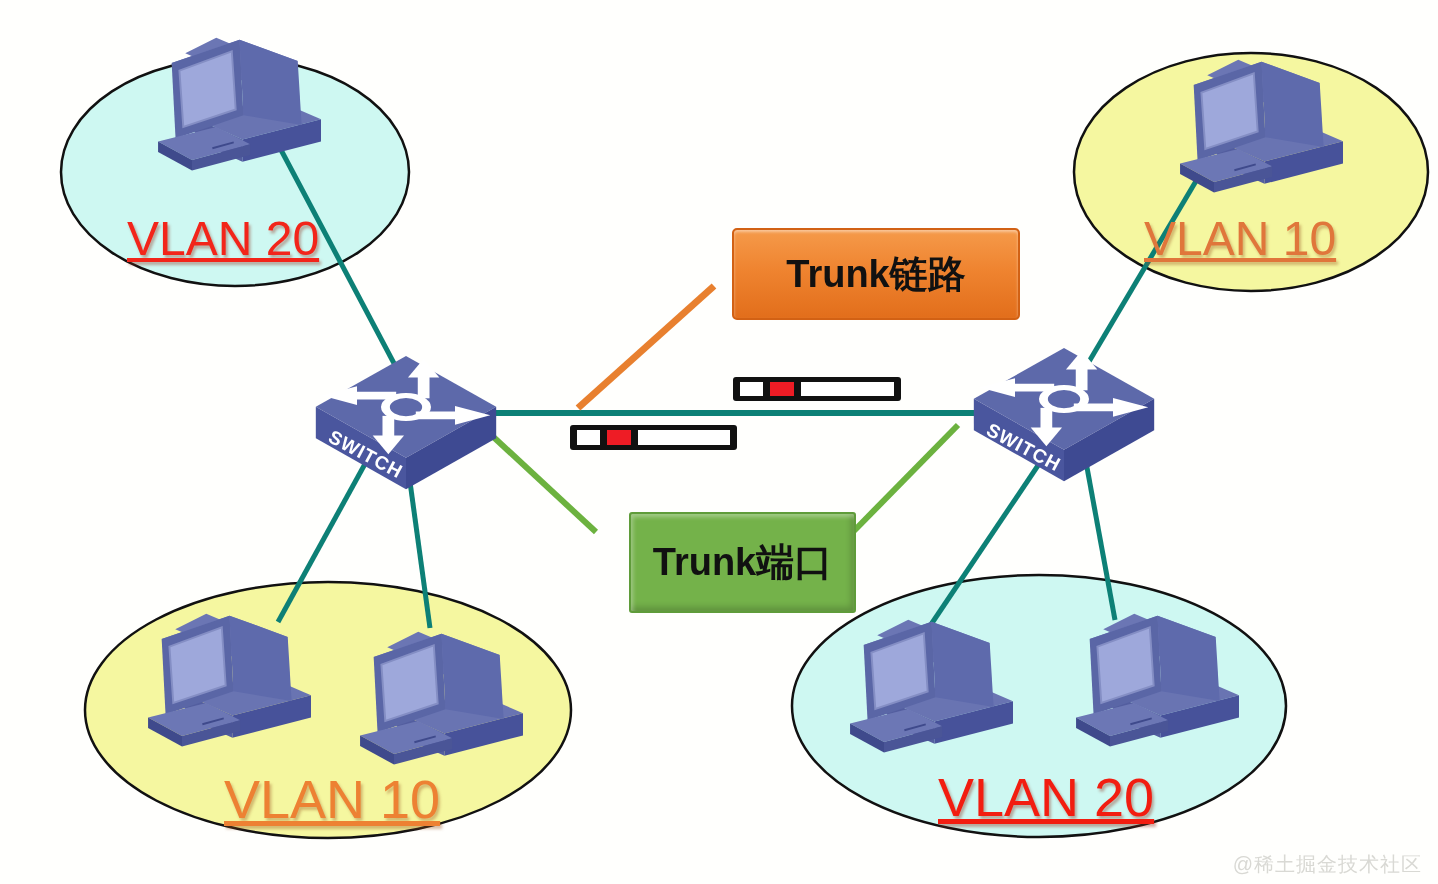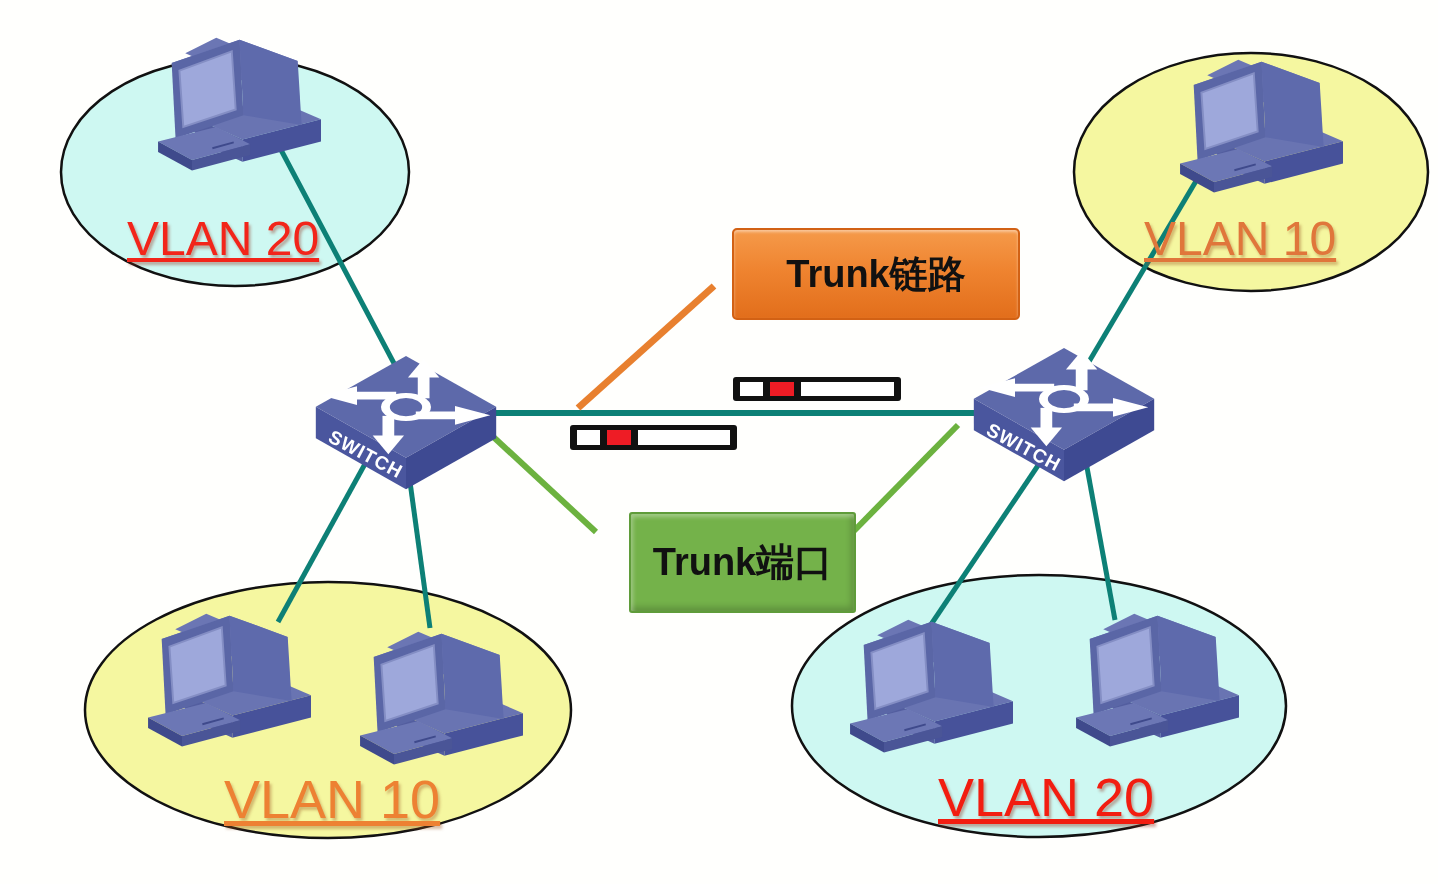--- a/index.html
+++ b/index.html
@@ -159,13 +159,14 @@
   </svg>
 
   <div class="vlan-label tl">VLAN 20</div>
   <div class="vlan-label tr">VLAN 10</div>
   <div class="vlan-label bl">VLAN 10</div>
   <div class="vlan-label br">VLAN 20</div>
 
   <div class="callout orange">Trunk链路</div>
   <div class="callout green">Trunk端口</div>
 
+  <div class="watermark">@稀土掘金技术社区</div>
 </div>
 
 </body></html>

